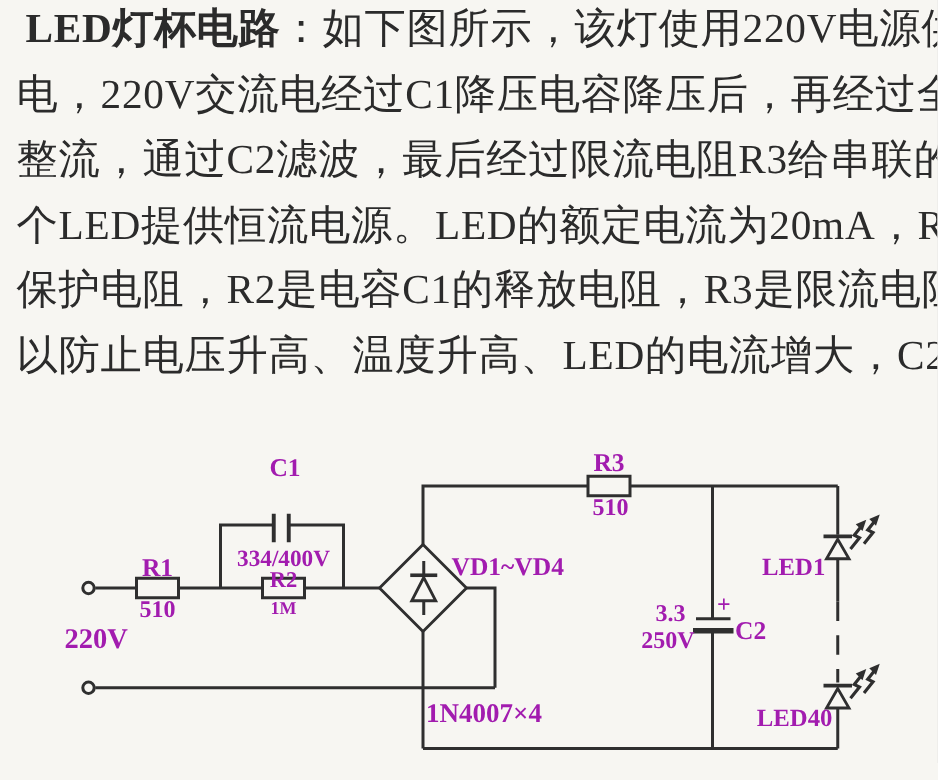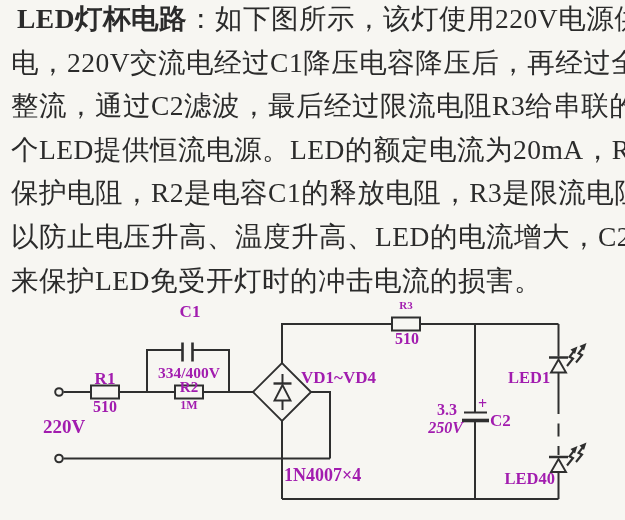--- a/index.html
+++ b/index.html
@@ -29,21 +29,20 @@
 
 <div class="canvas">
 
   <div class="text-block">
     <div class="tline"><b>LED灯杯电路</b><span>：如下图所示，该灯使用220V电源供</span></div>
     <div class="tline">电，220V交流电经过C1降压电容降压后，再经过全桥</div>
     <div class="tline">整流，通过C2滤波，最后经过限流电阻R3给串联的40</div>
     <div class="tline">个LED提供恒流电源。LED的额定电流为20mA，R1是</div>
     <div class="tline">保护电阻，R2是电容C1的释放电阻，R3是限流电阻，</div>
     <div class="tline">以防止电压升高、温度升高、LED的电流增大，C2用</div>
-    <div class="tline">来保护LED免受开灯时的冲击电流的损害。</div>
   </div>
 
   <div>
     <svg class="schematic-svg" width="625" height="520" viewBox="0 0 625 520" fill="none" stroke="#2f2f2f" stroke-width="2">
 
       <circle cx="59" cy="392" r="3.8"></circle>
       <circle cx="59" cy="458.5" r="3.8"></circle>
 
       <path d="M63.5,392 H91 M119,392 H175 M203,392 H253"></path>
 
@@ -104,25 +103,25 @@
 
     <div class="lbl ctr" style="left:168px;width:44px;top:302.5px;font-size:17px;">C1</div>
     <div class="lbl ctr" style="left:151px;width:76px;top:324.5px;font-size:15.5px;margin-top:40px;">334/400V</div>
 
     <div class="lbl ctr" style="left:175px;width:28px;top:380px;font-size:15px;">R2</div>
     <div class="lbl ctr" style="left:172px;width:34px;top:398.5px;font-size:12px;">1M</div>
 
     <div class="lbl" style="left:301px;top:369px;font-size:17px;">VD1~VD4</div>
     <div class="lbl" style="left:284px;top:466px;font-size:18px;">1N4007×4</div>
 
-    <div class="lbl ctr" style="left:392px;width:28px;top:300px;font-size:11px;">R3</div>
+    <div class="lbl ctr" style="left:392px;width:28px;top:300px;font-size:17px;">R3</div>
     <div class="lbl ctr" style="left:390px;width:34px;top:331px;font-size:16px;">510</div>
 
     <div class="lbl rgt" style="left:425px;width:32px;top:402px;font-size:16px;">3.3</div>
-    <div class="lbl rgt" style="left:418px;width:45px;top:420px;font-size:16px;font-style:italic;">250V</div>
+    <div class="lbl rgt" style="left:418px;width:45px;top:420px;font-size:16px;">250V</div>
     <div class="lbl" style="left:478px;top:396px;font-size:16px;">+</div>
     <div class="lbl" style="left:490px;top:411.5px;font-size:17px;">C2</div>
 
     <div class="lbl rgt" style="left:508px;width:42px;top:369px;font-size:16.5px;">LED1</div>
     <div class="lbl rgt" style="left:500px;width:55px;top:470px;font-size:16.5px;">LED40</div>
   </div>
 
 </div>
 
 </body></html>

